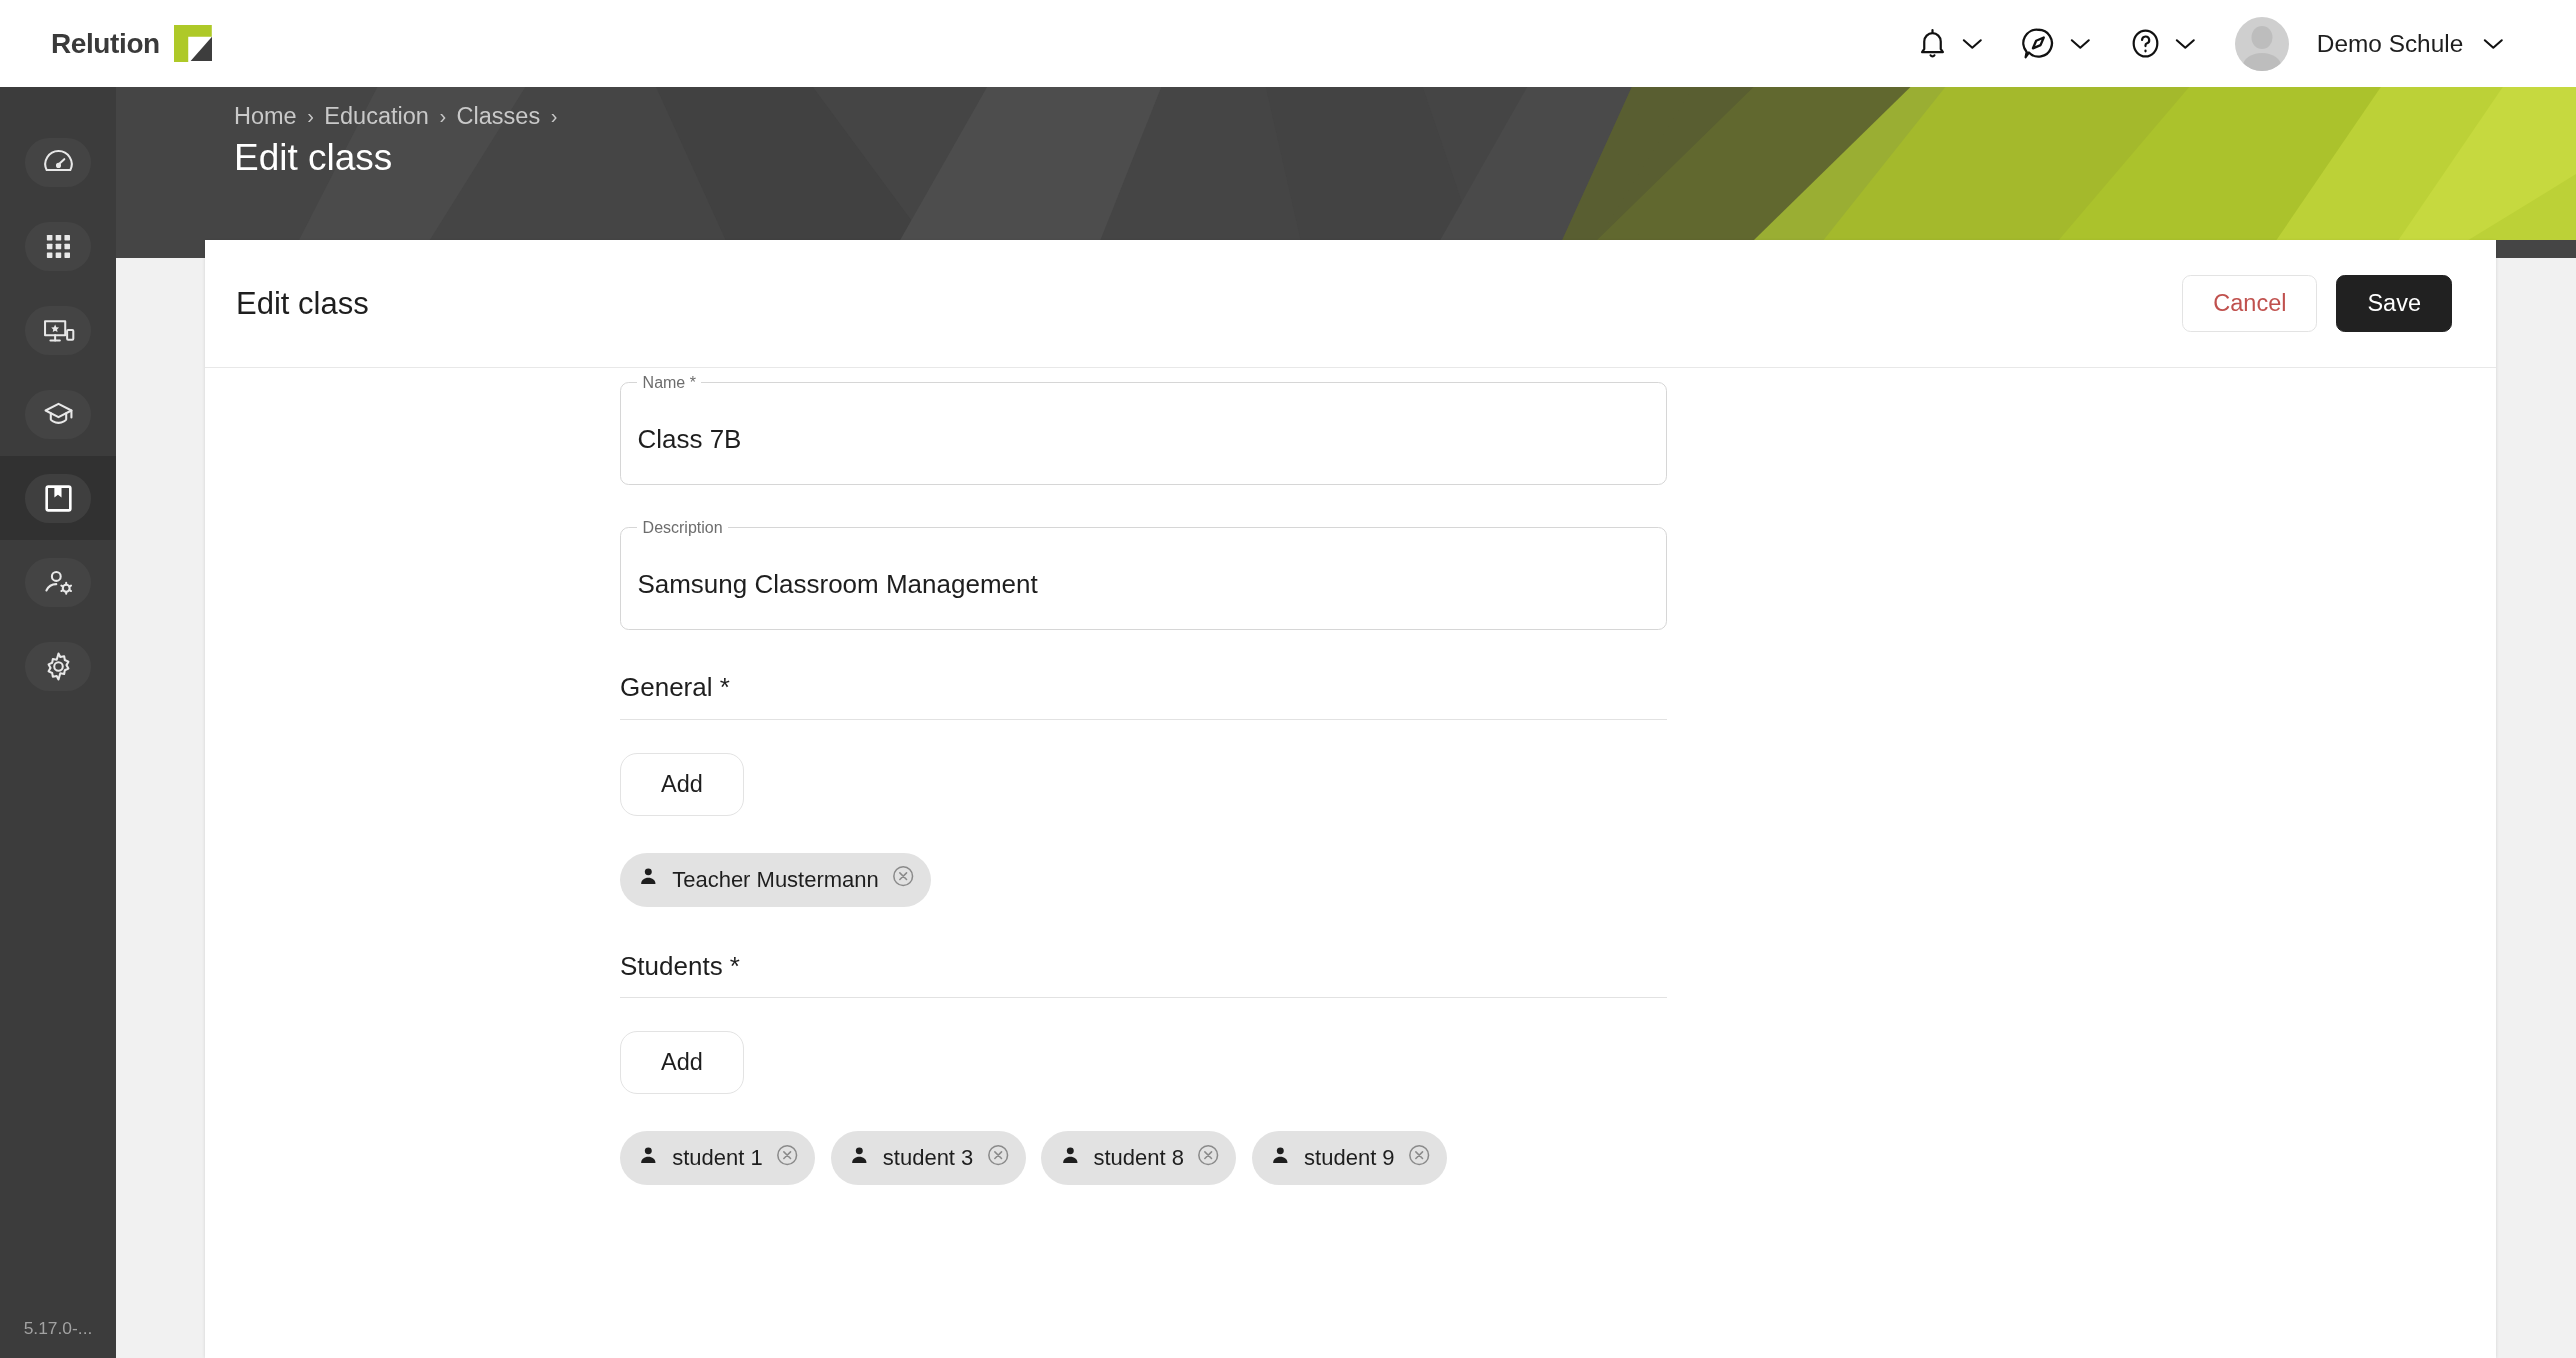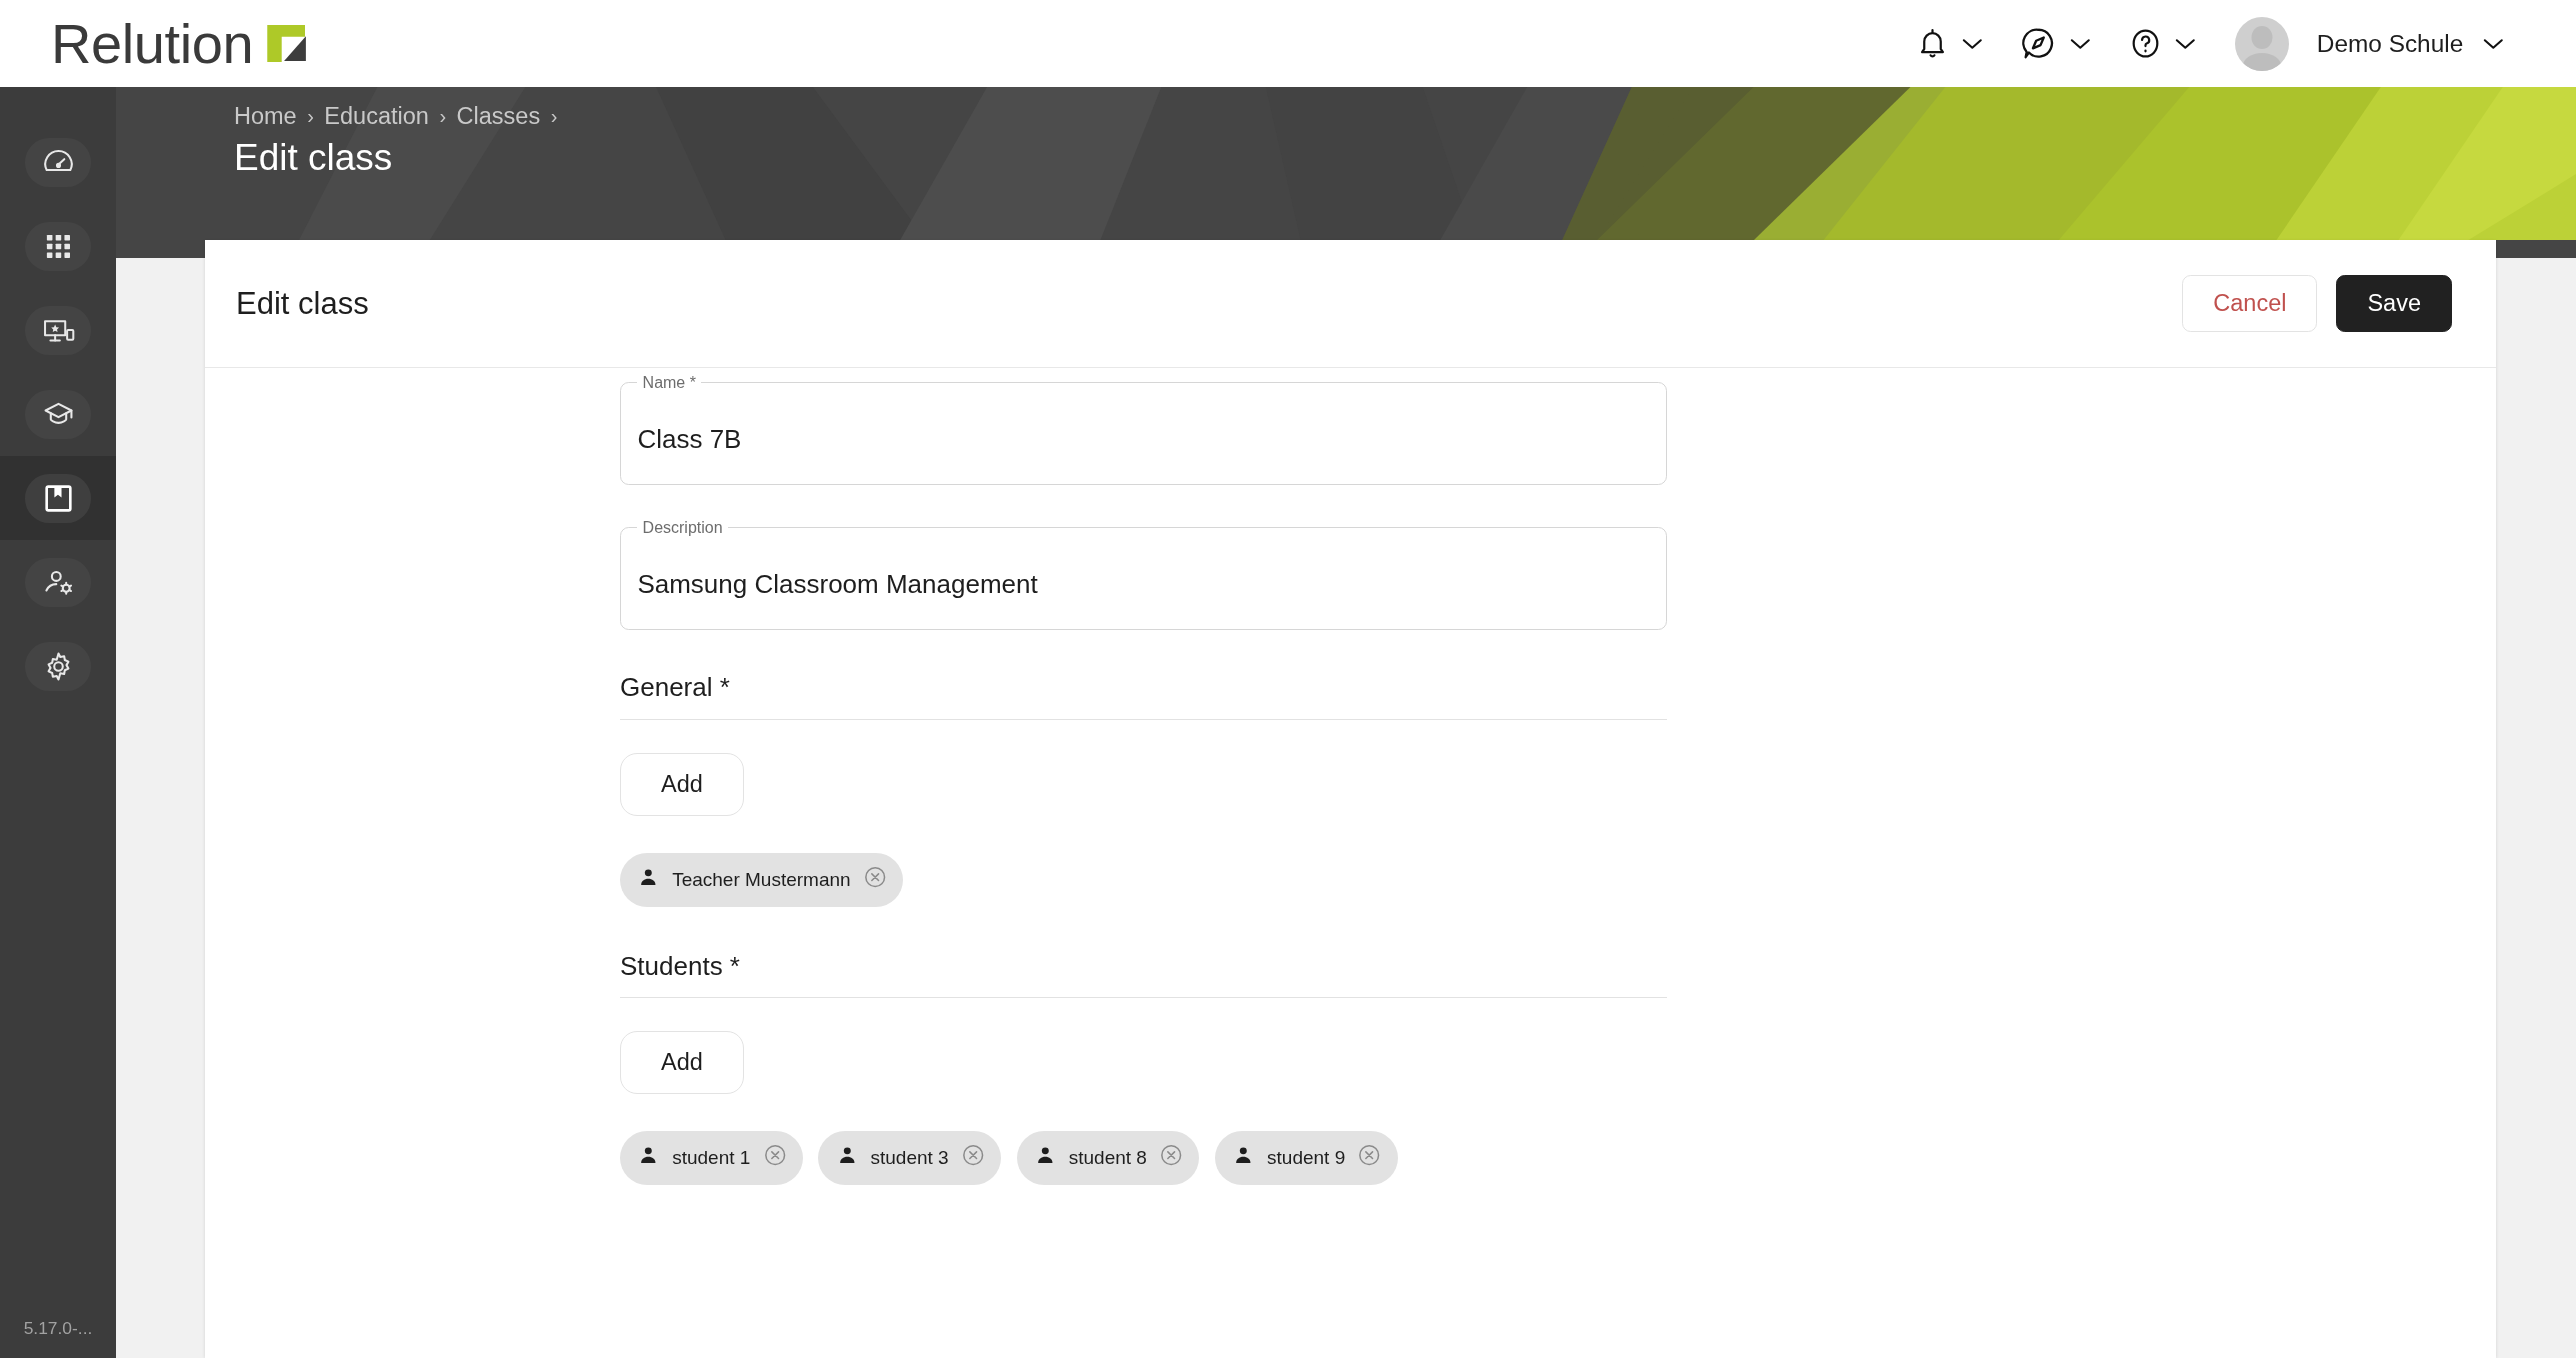--- a/index.html
+++ b/index.html
@@ -23,22 +23,22 @@
     align-items: center;
     z-index: 30;
   }
   .logo-wrap {
     display: flex;
     align-items: center;
     margin-left: 51px;
     gap: 14px;
   }
   .logo-text {
-    font-size: 56px;
-    font-weight: 400;
+    font-size: 28px;
+    font-weight: 700;
     color: #3a3a3a;
     letter-spacing: -0.4px;
   }
   .logo-mark {
     position: relative;
     width: 38px;
     height: 37px;
   }
   .logo-mark .lm-green {
     position: absolute;
@@ -335,21 +335,21 @@
     margin-bottom: 44px;
   }
   .chip {
     display: inline-flex;
     align-items: center;
     gap: 12.2px;
     height: 54px;
     padding: 0 15.7px 0 17.4px;
     background: #e2e2e2;
     border-radius: 27px;
-    font-size: 19px;
+    font-size: 22px;
     color: #1e1e1e;
     cursor: pointer;
     white-space: nowrap;
   }
   .chip .chip-person { display: block; }
   .chip .chip-remove { display: block; cursor: pointer; }
 </style>
 </head>
 <body>
 

